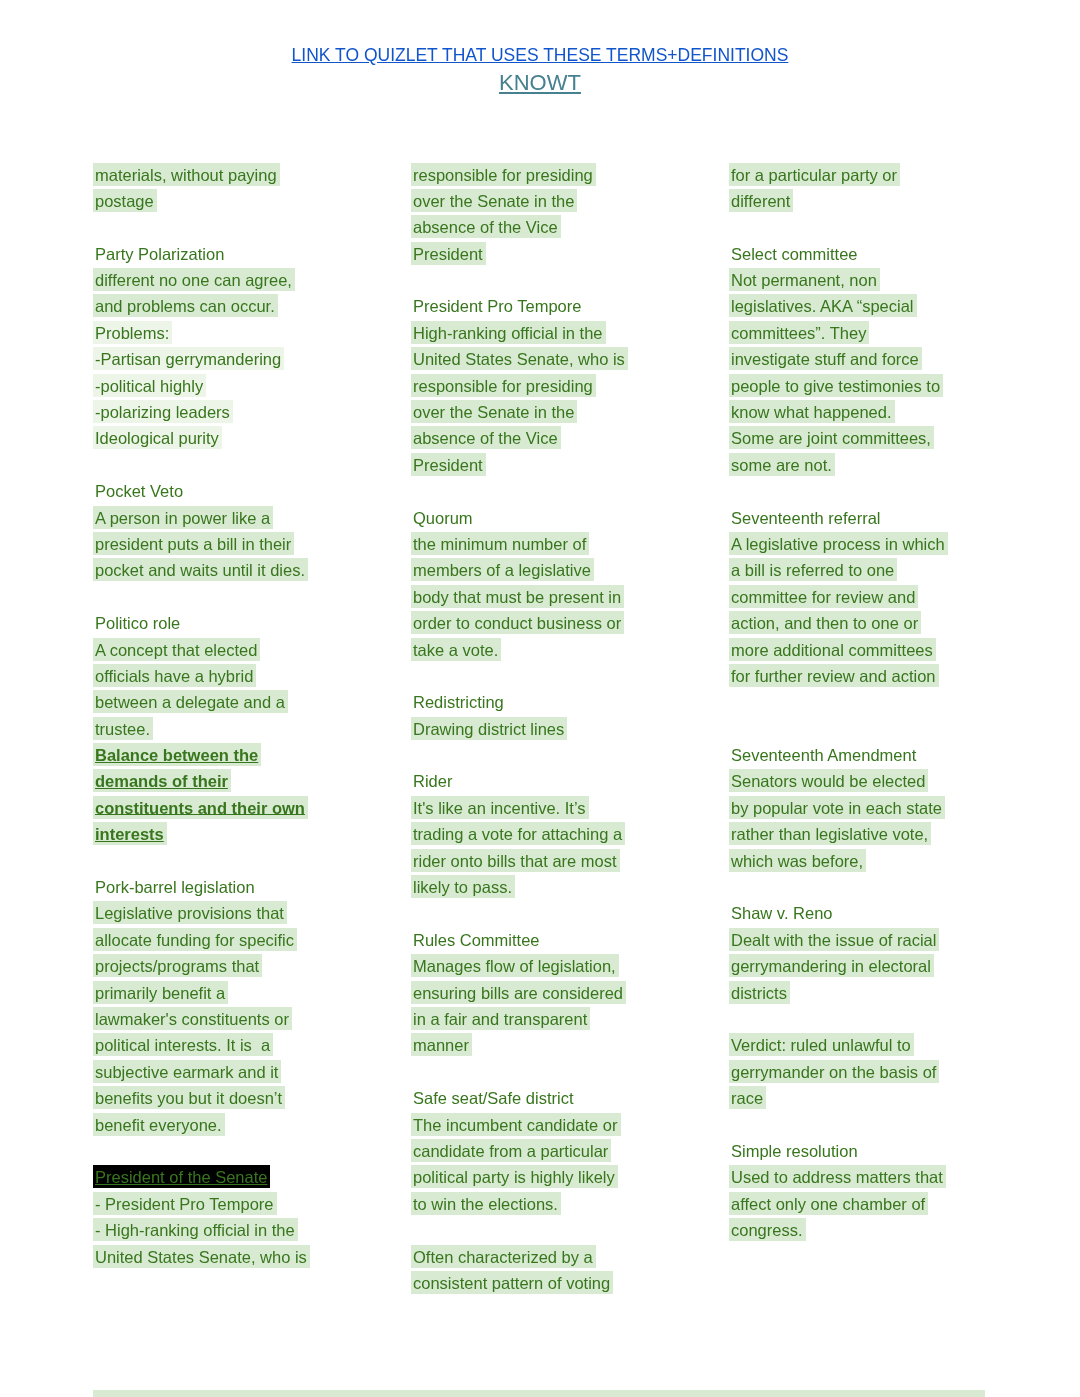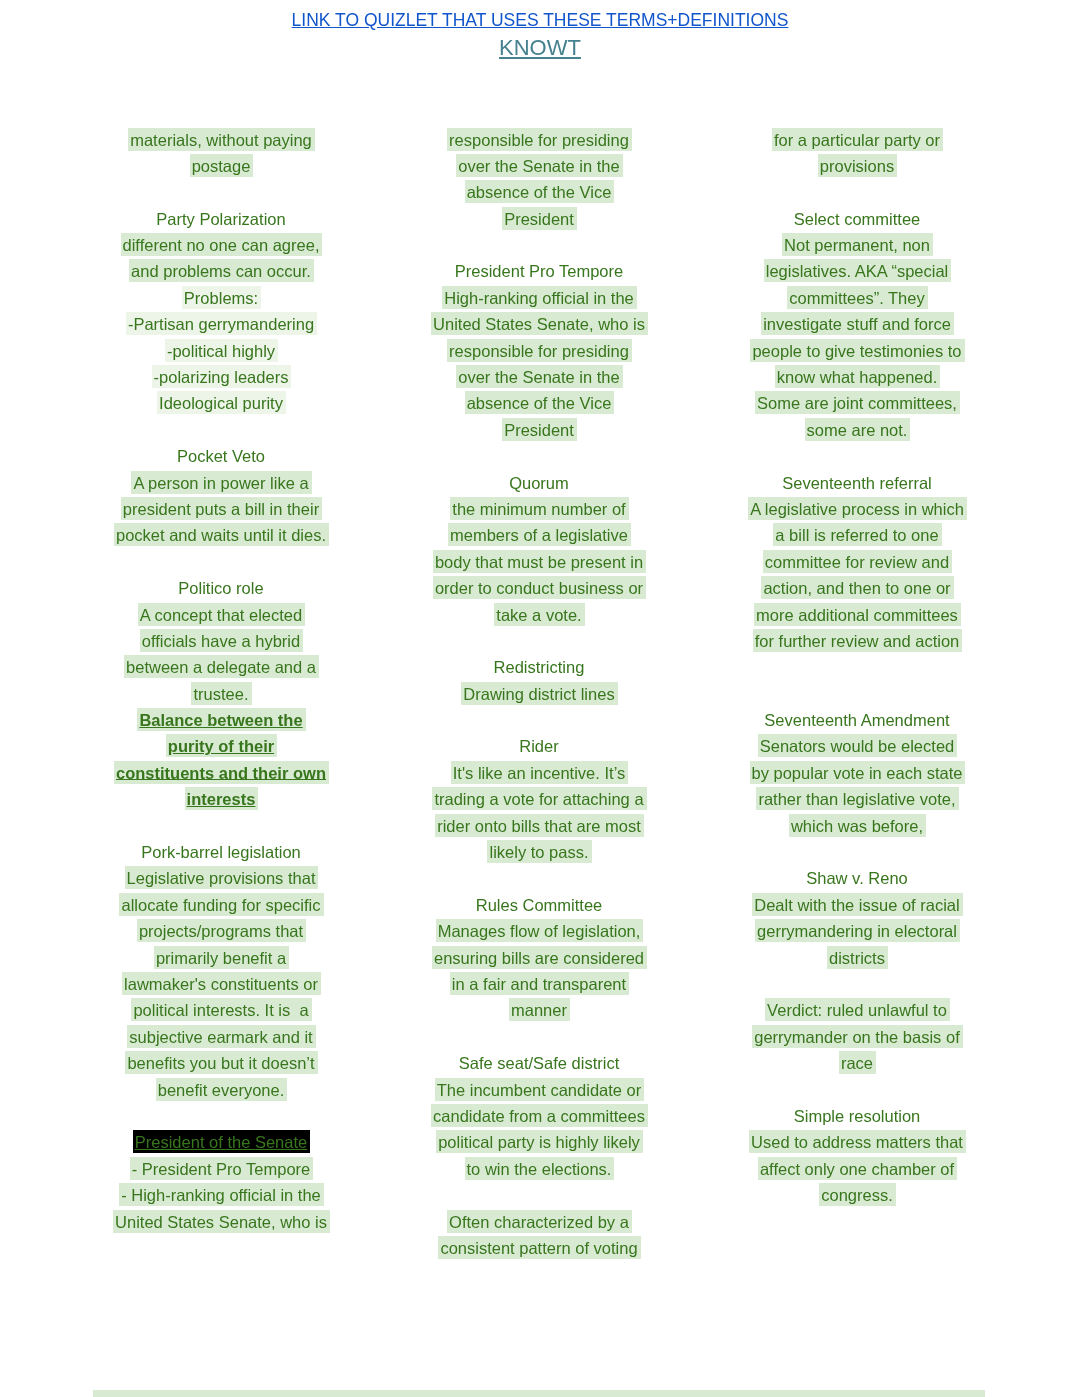--- a/index.html
+++ b/index.html
@@ -7,20 +7,21 @@
     width: 1080px;
     height: 1397px;
     background: #ffffff;
     font-family: "Liberation Sans", sans-serif;
     position: relative;
     overflow: hidden;
   }
   .page {
     position: absolute;
     inset: 0;
+    margin-top: 35px;
   }
   .header {
     position: absolute;
     top: 7px;
     left: 0;
     width: 100%;
     text-align: center;
   }
   .header a { text-decoration: underline; cursor: pointer; }
   .quizlet-link {
@@ -34,21 +35,20 @@
     color: #45818e;
     font-size: 22px;
     line-height: 27px;
   }
   .columns {
     position: absolute;
     top: 126px;
     left: 95px;
     display: flex;
     gap: 63px;
-    text-align: center;
   }
   .col {
     width: 255px;
     color: #38761d;
     font-size: 16.5px;
   }
   .line {
     height: 26.4px;
     line-height: 26.4px;
     white-space: nowrap;
@@ -100,21 +100,21 @@
         <div class="line"><span class="hl-green">A person in power like a</span></div>
         <div class="line"><span class="hl-green">president puts a bill in their</span></div>
         <div class="line"><span class="hl-green">pocket and waits until it dies.</span></div>
         <div class="line"></div>
         <div class="line"><span class="hl-none">Politico role</span></div>
         <div class="line"><span class="hl-green">A concept that elected</span></div>
         <div class="line"><span class="hl-green">officials have a hybrid</span></div>
         <div class="line"><span class="hl-green">between a delegate and a</span></div>
         <div class="line"><span class="hl-green">trustee.</span></div>
         <div class="line"><span class="hl-green bold">Balance between the</span></div>
-        <div class="line"><span class="hl-green bold">purity of their</span></div>
+        <div class="line"><span class="hl-green bold">demands of their</span></div>
         <div class="line"><span class="hl-green bold">constituents and their own</span></div>
         <div class="line"><span class="hl-green bold">interests</span></div>
         <div class="line"></div>
         <div class="line"><span class="hl-none">Pork-barrel legislation</span></div>
         <div class="line"><span class="hl-green">Legislative provisions that</span></div>
         <div class="line"><span class="hl-green">allocate funding for specific</span></div>
         <div class="line"><span class="hl-green">projects/programs that</span></div>
         <div class="line"><span class="hl-green">primarily benefit a</span></div>
         <div class="line"><span class="hl-green">lawmaker's constituents or</span></div>
         <div class="line"><span class="hl-green">political interests. It is  a</span></div>
@@ -158,30 +158,30 @@
         <div class="line"><span class="hl-green">likely to pass.</span></div>
         <div class="line"></div>
         <div class="line"><span class="hl-none">Rules Committee</span></div>
         <div class="line"><span class="hl-green">Manages flow of legislation,</span></div>
         <div class="line"><span class="hl-green">ensuring bills are considered</span></div>
         <div class="line"><span class="hl-green">in a fair and transparent</span></div>
         <div class="line"><span class="hl-green">manner</span></div>
         <div class="line"></div>
         <div class="line"><span class="hl-none">Safe seat/Safe district</span></div>
         <div class="line"><span class="hl-green">The incumbent candidate or</span></div>
-        <div class="line"><span class="hl-green">candidate from a committees</span></div>
+        <div class="line"><span class="hl-green">candidate from a particular</span></div>
         <div class="line"><span class="hl-green">political party is highly likely</span></div>
         <div class="line"><span class="hl-green">to win the elections.</span></div>
         <div class="line"></div>
         <div class="line"><span class="hl-green">Often characterized by a</span></div>
         <div class="line"><span class="hl-green">consistent pattern of voting</span></div>
       </div>
     <div class="col">
         <div class="line"><span class="hl-green">for a particular party or</span></div>
-        <div class="line"><span class="hl-green">provisions</span></div>
+        <div class="line"><span class="hl-green">different</span></div>
         <div class="line"></div>
         <div class="line"><span class="hl-none">Select committee</span></div>
         <div class="line"><span class="hl-green">Not permanent, non</span></div>
         <div class="line"><span class="hl-green">legislatives. AKA “special</span></div>
         <div class="line"><span class="hl-green">committees”. They</span></div>
         <div class="line"><span class="hl-green">investigate stuff and force</span></div>
         <div class="line"><span class="hl-green">people to give testimonies to</span></div>
         <div class="line"><span class="hl-green">know what happened.</span></div>
         <div class="line"><span class="hl-green">Some are joint committees,</span></div>
         <div class="line"><span class="hl-green">some are not.</span></div>

